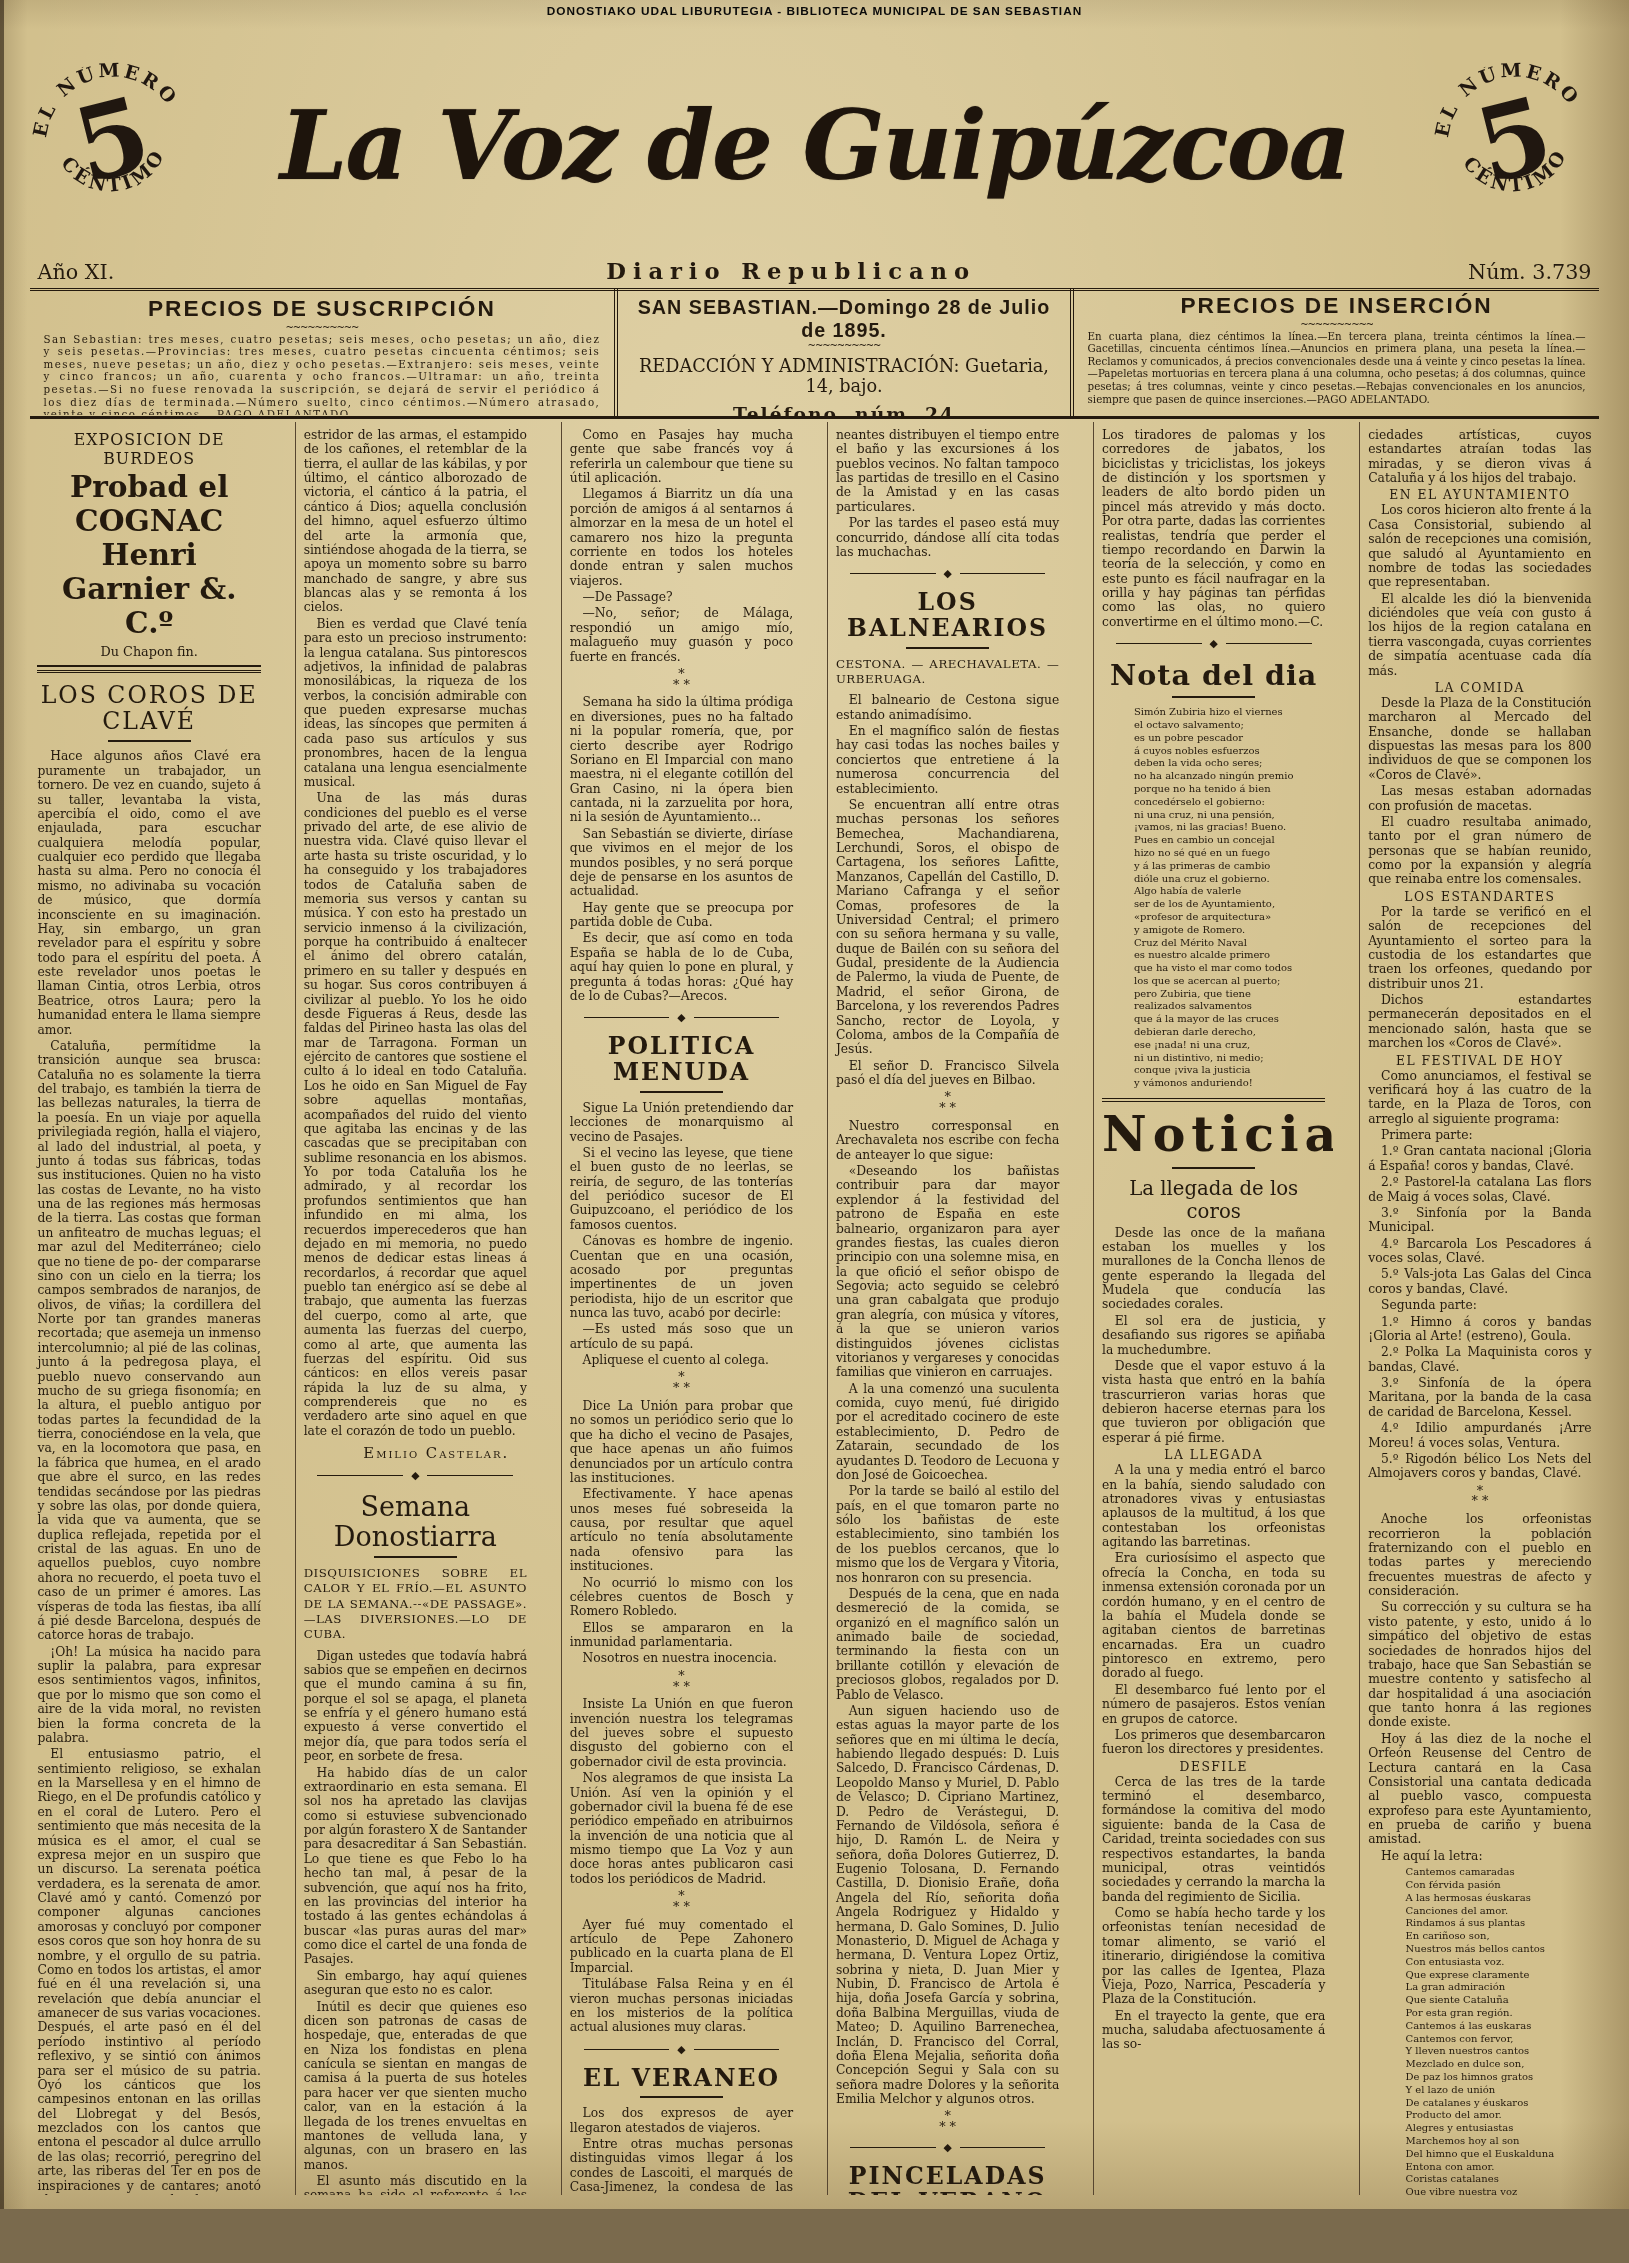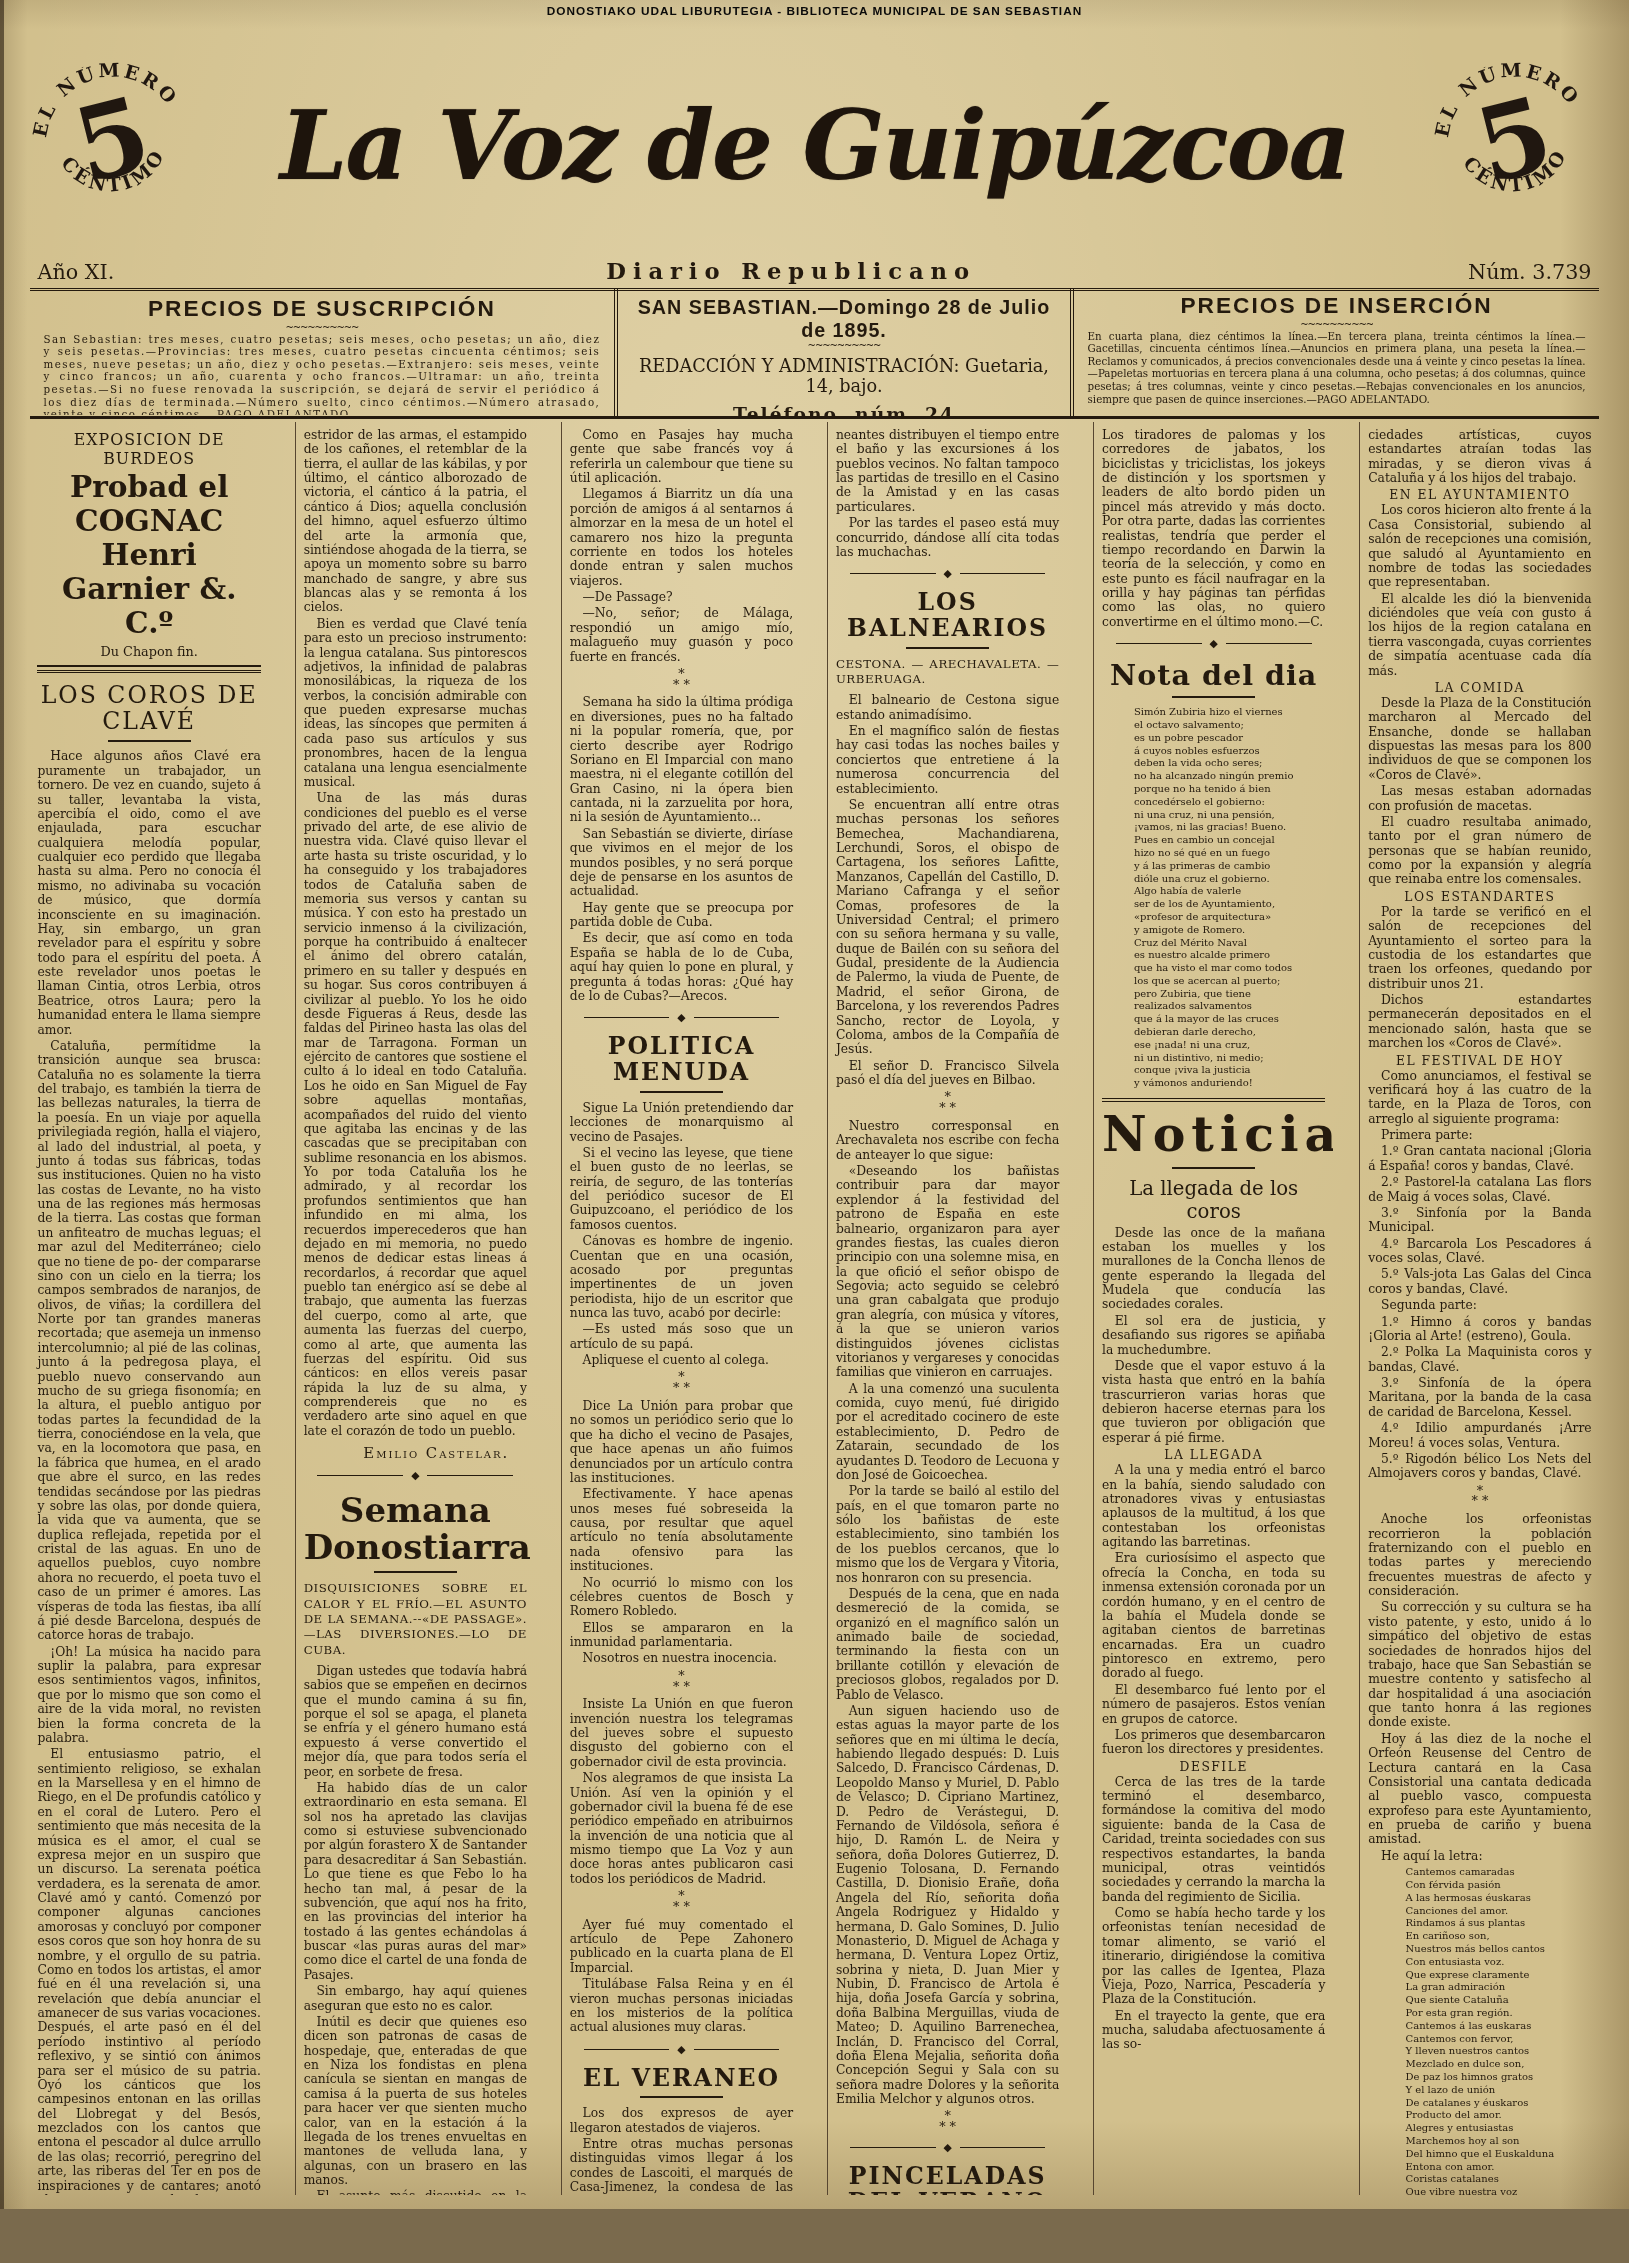--- a/index.html
+++ b/index.html
@@ -50,21 +50,21 @@
   .col p.para{margin:0 0 2px 0;font-size:12.3px;line-height:1.17;text-align:justify;text-indent:12.8px;}
   .col p.noind{text-indent:0;}
   .cap{text-align:center;font-size:15.8px;letter-spacing:1px;margin:2px 0;}
   .adbig{text-align:center;font-size:29.6px;font-weight:bold;line-height:1.15;
          font-family:"DejaVu Serif",serif;}
   .adsmall{text-align:center;font-size:12.8px;margin:3.9px 0 5.9px 0;}
   .wavy{border-top:2px solid #241a0e;border-bottom:3.9px double #241a0e;height:3px;margin:5.9px 0 9.9px 0;}
   .h1{text-align:center;font-size:23.6px;letter-spacing:2px;margin:9.9px 0 3.9px 0;line-height:1.1;}
   .h1::after{content:"";display:block;width:83px;border-top:2px solid #241a0e;margin:4.9px auto 7.9px auto;}
   .h1.bold{font-weight:bold;}
-  .h1.semana{font-weight:bold;font-size:34px;letter-spacing:0;}
+  .h1.semana{font-weight:normal;font-size:27px;letter-spacing:0;}
   .h1.fat{font-weight:bold;font-size:28.6px;letter-spacing:1px;}
   .h1.huge{font-weight:bold;font-size:49px;letter-spacing:5.9px;margin-top:5.9px;}
   .h2{text-align:center;font-size:19.7px;font-weight:normal;margin:5.9px 0 3px 0;}
   .sub{text-align:center;font-size:12.3px;letter-spacing:1.5px;margin:3px 0 1px 0;}
   .subc{font-size:11.8px;letter-spacing:0.5px;line-height:1.3;text-align:justify;margin:2px 0 5.9px 0;font-variant:small-caps;}
   .verse{width:fit-content;margin:3px auto 4.9px auto;font-size:10px;line-height:1.28;white-space:pre-line;text-align:left;}
   .sig{text-align:right;font-variant:small-caps;font-size:14.8px;letter-spacing:2px;margin:5.9px 17.7px 3.9px 0;}
   .stars{text-align:center;font-size:12.8px;line-height:.85;white-space:pre-line;margin:4.9px 0;}
   .orn{display:flex;align-items:center;gap:7.9px;margin:7.9px 13.8px;color:#241a0e;font-size:10.8px;}
   .orn::before,.orn::after{content:"";flex:1;border-top:1.5px solid #241a0e;}

